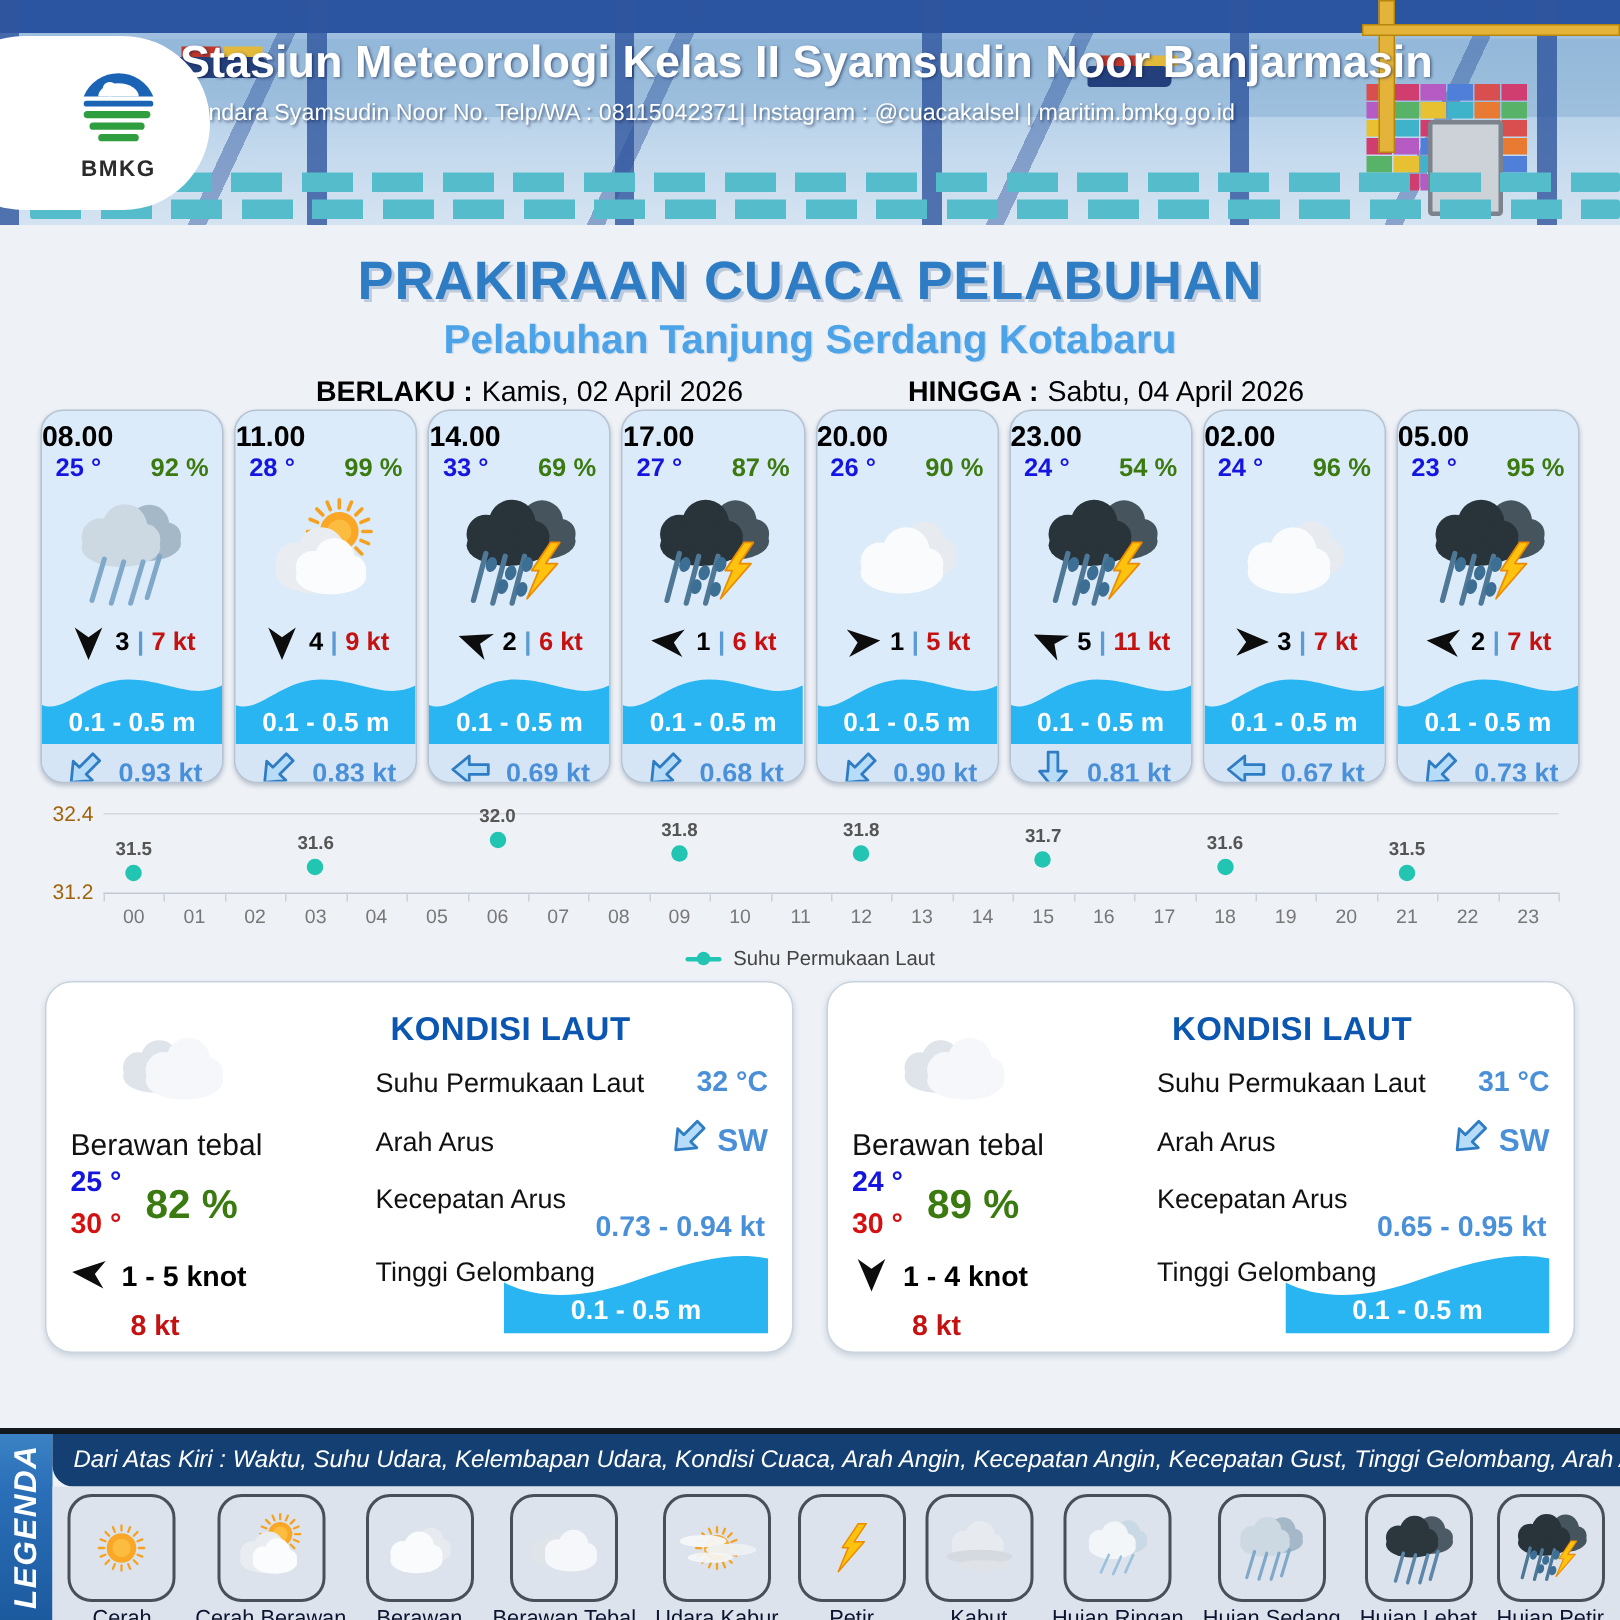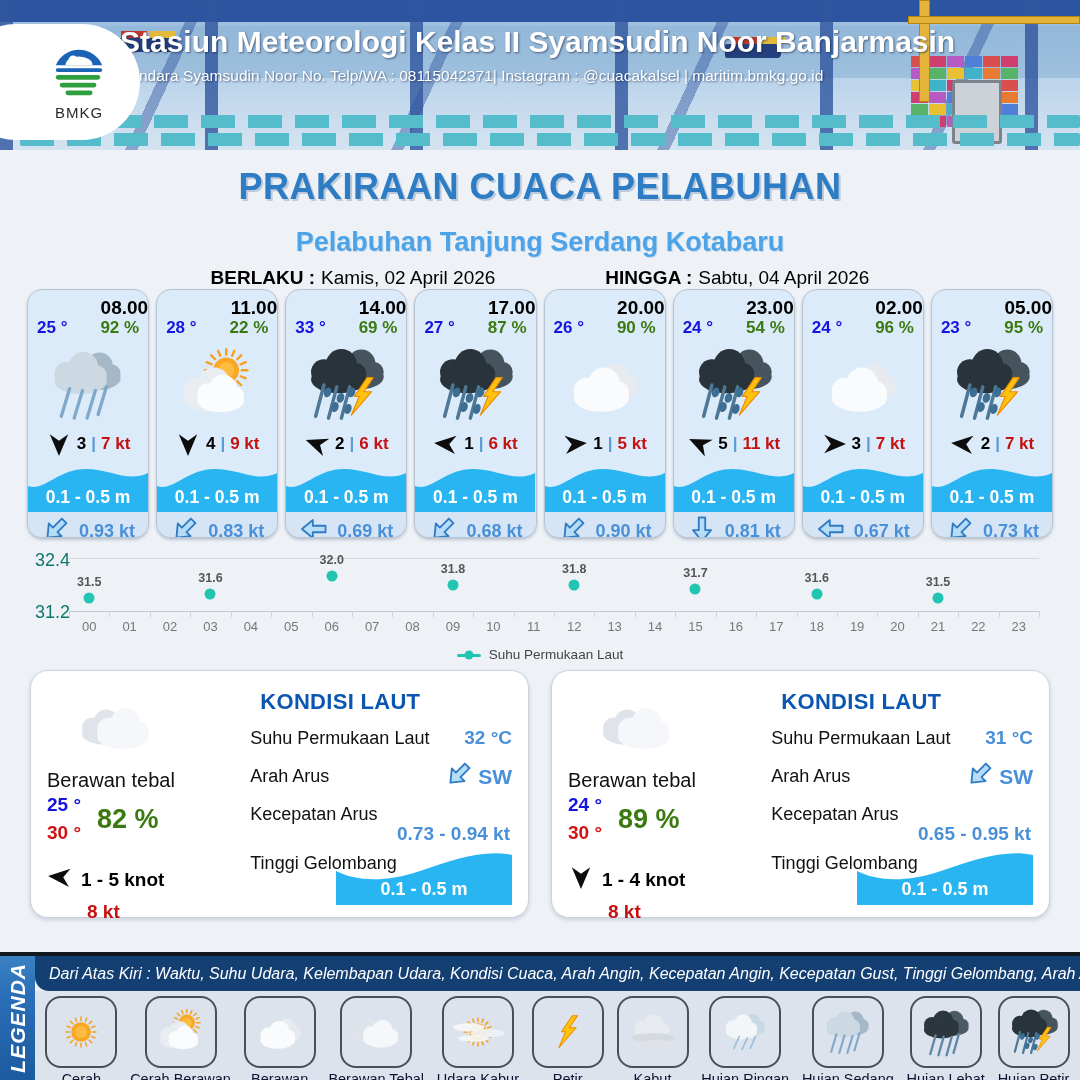--- a/index.html
+++ b/index.html
@@ -20,79 +20,79 @@
   .cstack{position:absolute;display:grid;grid-template-columns:repeat(6,17px);grid-auto-rows:11px;gap:1px;}
   .cstack b{display:block;}
   .crane-v{position:absolute;width:9px;background:#e3b33a;border:1px solid #b8860b;}
   .crane-h{position:absolute;height:6px;background:#e3b33a;border:1px solid #b8860b;}
   .sign{position:absolute;width:44px;height:58px;background:#ccd2d8;border:3px solid #7c838c;border-radius:3px;}
   .chairrow{position:absolute;left:0;right:0;height:13px;border-radius:2px;
        background:repeating-linear-gradient(90deg,#55bccb 0 34px,transparent 34px 47px);}
   .logo-pill{position:absolute;left:-42px;top:24px;width:182px;height:116px;background:#fff;border-radius:58px;
        display:flex;align-items:center;justify-content:flex-end;padding-right:16px;box-sizing:border-box;z-index:5;}
   .logo-box{width:90px;text-align:center;}
-  .logo-label{font-weight:normal;font-size:15px;color:#2b2b2b;letter-spacing:1px;margin-top:-2px;}
+  .logo-label{font-weight:bold;font-size:15px;color:#2b2b2b;letter-spacing:1px;margin-top:-2px;}
   .hdr-text{position:absolute;left:120px;top:20px;z-index:4;color:#fff;text-shadow:1px 1px 2px rgba(10,20,60,.55);}
   .hdr-org{font-size:17px;font-weight:bold;letter-spacing:.3px;}
   .hdr-station{font-size:30px;font-weight:bold;margin-top:5px;}
   .hdr-contact{font-size:15.5px;margin-top:8px;font-weight:500;}
 
   
   .titlewrap{text-align:center;padding-top:16px;}
   .title-main{font-size:36px;font-weight:800;color:#2e7cc3;letter-spacing:.5px;
        text-shadow:2px 2px 0 rgba(148,170,196,.55);}
-  .title-sub{font-size:27px;font-weight:bold;color:#4da3e8;margin-top:19px;
+  .title-sub{font-size:27px;font-weight:bold;color:#4da3e8;margin-top:3px;
        text-shadow:1px 1px 0 rgba(170,195,220,.5);}
   .validity{display:flex;justify-content:center;gap:110px;margin-top:9px;font-size:19px;color:#000;}
   .validity b{font-weight:bold;margin-right:6px;}
 
   
   .fdate{margin:12px 0 5px 34px;color:#1558a8;font-weight:bold;font-size:20px;}
   .cards{display:flex;gap:7px;padding:0 27px;}
   .card{flex:1;background:#dcebf9;border:1px solid #b6c3d2;border-radius:15px;overflow:hidden;
         box-shadow:0 2px 3px rgba(40,60,90,.25);height:247px;position:relative;}
-  .ctime{text-align:right;font-weight:bold;font-size:19px;color:#000;padding-top:7px;height:20px;}
+  .ctime{text-align:left;font-weight:bold;font-size:19px;color:#000;padding-top:7px;height:20px;}
   .cth{display:flex;justify-content:space-between;padding:1px 9px 0;font-weight:bold;font-size:17px;height:22px;}
   .ctemp{color:#1515e0;} .chum{color:#3b7a10;}
   .cicon{height:90px;display:flex;align-items:center;justify-content:center;}
   .windrow{display:flex;align-items:center;justify-content:center;gap:5px;font-weight:bold;font-size:17px;height:28px;color:#000;}
   .dart svg{display:block;}
   .wsep{color:#5b9bd5;} .wgust{color:#c41212;}
   .wavewrap{position:relative;height:52px;margin-top:2px;}
   .wavewrap svg{position:absolute;inset:0;width:100%;height:100%;}
   .wavetext{position:absolute;left:0;right:0;bottom:4px;text-align:center;color:#fff;font-weight:bold;font-size:17.5px;z-index:2;}
   .currow{display:flex;align-items:center;justify-content:center;gap:8px;height:38px;
         font-weight:bold;font-size:18px;color:#4a90d8;background:#d6e5f6;}
 
   
   .chart{margin:8px 27px 0;position:relative;height:118px;}
   .plot{position:absolute;left:42px;right:14px;top:12px;height:52px;
         border-top:1px solid #d3d8e1;border-bottom:1px solid #c2c8d3;}
-  .ylab{position:absolute;font-size:18px;color:#0f766e;}
+  .ylab{position:absolute;font-size:14px;color:#a16207;}
   .pt{position:absolute;width:11px;height:11px;border-radius:50%;transform:translate(-50%,50%);}
   .ptlab{position:absolute;font-size:12.5px;font-weight:bold;color:#555;transform:translate(-50%,0);white-space:nowrap;}
   .xtick{position:absolute;top:100%;width:1px;height:6px;background:#ccd2db;}
   .xlab{position:absolute;top:100%;margin-top:8px;font-size:13px;color:#777;transform:translateX(-50%);}
   .chart-legend{position:absolute;bottom:2px;width:100%;text-align:center;font-size:13.5px;color:#444;}
   .mk{display:inline-block;width:24px;height:3px;border-radius:2px;position:relative;vertical-align:middle;margin-right:8px;}
   .mkdot{position:absolute;left:50%;top:50%;width:9px;height:9px;border-radius:50%;transform:translate(-50%,-50%);}
 
   
   .daily-row{display:flex;gap:22px;margin:6px 30px 0;}
   .dcard{flex:1;background:#fff;border:1.5px solid #c8d3de;border-radius:18px;height:248px;
         box-shadow:0 2px 4px rgba(40,60,90,.18);padding:12px 16px 10px;box-sizing:border-box;display:flex;}
   .dleft{width:42%;}
   .ddate{color:#1558a8;font-weight:bold;font-size:21px;}
   .dicon{margin:0 0 0 26px;height:86px;}
   .dcond{font-size:20px;color:#111;margin-top:0px;}
   .dtemps{display:flex;align-items:center;gap:16px;margin-top:2px;}
   .dtmin{color:#1515e0;font-weight:bold;font-size:19px;}
   .dtmax{color:#d41111;font-weight:bold;font-size:19px;margin-top:6px;}
   .dhum{color:#3b7a10;font-weight:bold;font-size:27px;}
-  .dwind{display:flex;align-items:center;gap:8px;font-size:19px;font-weight:bold;color:#000;margin-top:20px;}
+  .dwind{display:flex;align-items:center;gap:8px;font-size:19px;font-weight:bold;color:#000;margin-top:8px;}
   .dgust{color:#c41212;font-weight:bold;font-size:19px;margin:6px 0 0 40px;}
   .dright{flex:1;position:relative;padding-left:6px;}
   .ktitle{color:#0b56b0;font-weight:bold;font-size:22px;letter-spacing:.3px;margin:6px 0 12px 12px;}
   .krow{display:flex;justify-content:space-between;align-items:center;font-size:18px;color:#111;margin:0 0 10px 2px;}
   .kval{color:#4a90d8;font-weight:bold;font-size:19px;}
   .kdir{display:flex;align-items:center;gap:4px;color:#4a90d8;font-weight:bold;font-size:21px;}
   .kspeed{text-align:right;color:#4a90d8;font-weight:bold;font-size:19px;margin:-4px 2px 8px 0;}
   .kwavebox{position:absolute;right:0;bottom:2px;width:176px;height:58px;}
   .kwavebox svg{position:absolute;inset:0;width:100%;height:100%;}
   .kwavetext{position:absolute;left:0;right:0;bottom:5px;text-align:center;color:#fff;font-weight:bold;font-size:18px;z-index:2;}
@@ -247,21 +247,21 @@
           <span><svg width="30" height="30" viewBox="0 0 26 26" style="transform:rotate(135deg)">
               <path d="M3 10.2 L14 10.2 L14 5.2 L23.5 13 L14 20.8 L14 15.8 L3 15.8 Z" fill="#b7dcf8" stroke="#2e7cc3" stroke-width="1.6" stroke-linejoin="round"></path>
             </svg></span>
           <span>0.93 kt</span>
         </div>
       </div>
       <div class="card">
         <div class="ctime">11.00</div>
         <div class="cth">
           <span class="ctemp">28 °</span>
-          <span class="chum">22 %</span>
+          <span class="chum">99 %</span>
         </div>
         <div class="cicon">
           <svg width="92" height="92" viewBox="0 0 100 100">
             <line x1="77.0" y1="34.0" x2="83.0" y2="34.0" stroke="#F6A11E" stroke-width="2.6" stroke-linecap="round"></line>
             <line x1="75.7" y1="40.5" x2="81.2" y2="42.8" stroke="#F6A11E" stroke-width="2.6" stroke-linecap="round"></line>
             <line x1="72.0" y1="46.0" x2="76.3" y2="50.3" stroke="#F6A11E" stroke-width="2.6" stroke-linecap="round"></line>
             <line x1="66.5" y1="49.7" x2="68.8" y2="55.2" stroke="#F6A11E" stroke-width="2.6" stroke-linecap="round"></line>
             <line x1="60.0" y1="51.0" x2="60.0" y2="57.0" stroke="#F6A11E" stroke-width="2.6" stroke-linecap="round"></line>
             <line x1="53.5" y1="49.7" x2="51.2" y2="55.2" stroke="#F6A11E" stroke-width="2.6" stroke-linecap="round"></line>
             <line x1="48.0" y1="46.0" x2="43.7" y2="50.3" stroke="#F6A11E" stroke-width="2.6" stroke-linecap="round"></line>

